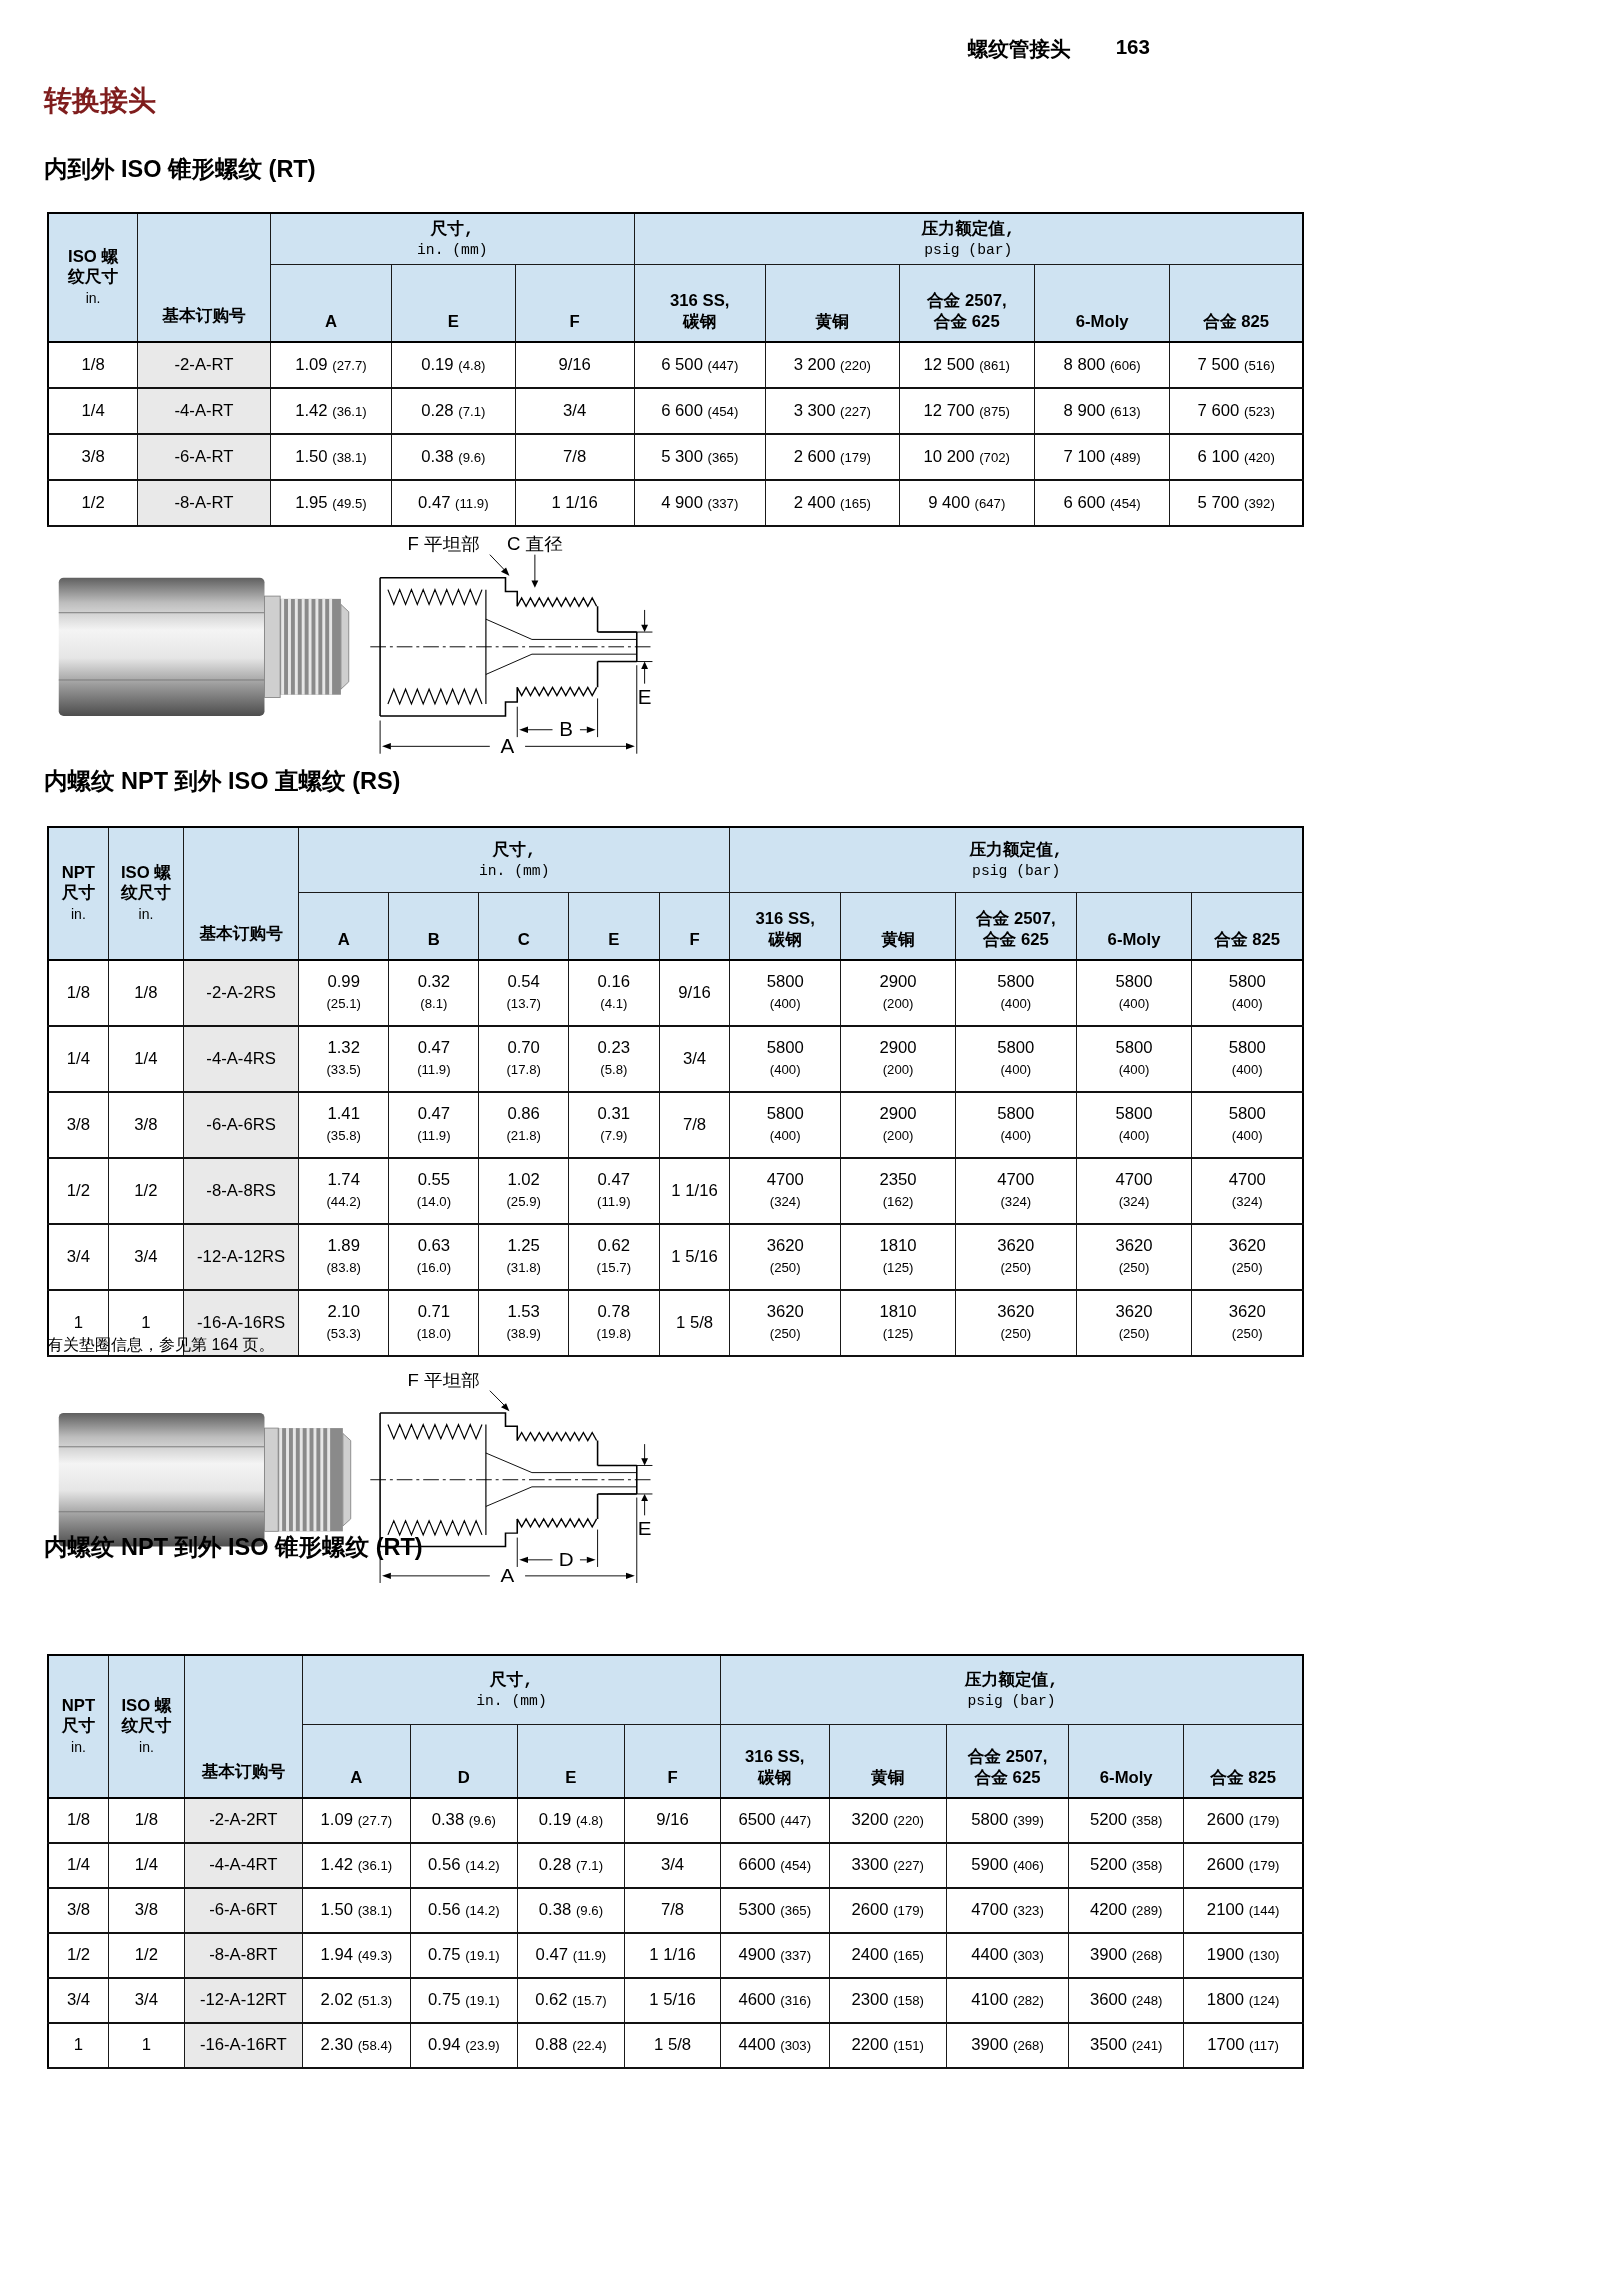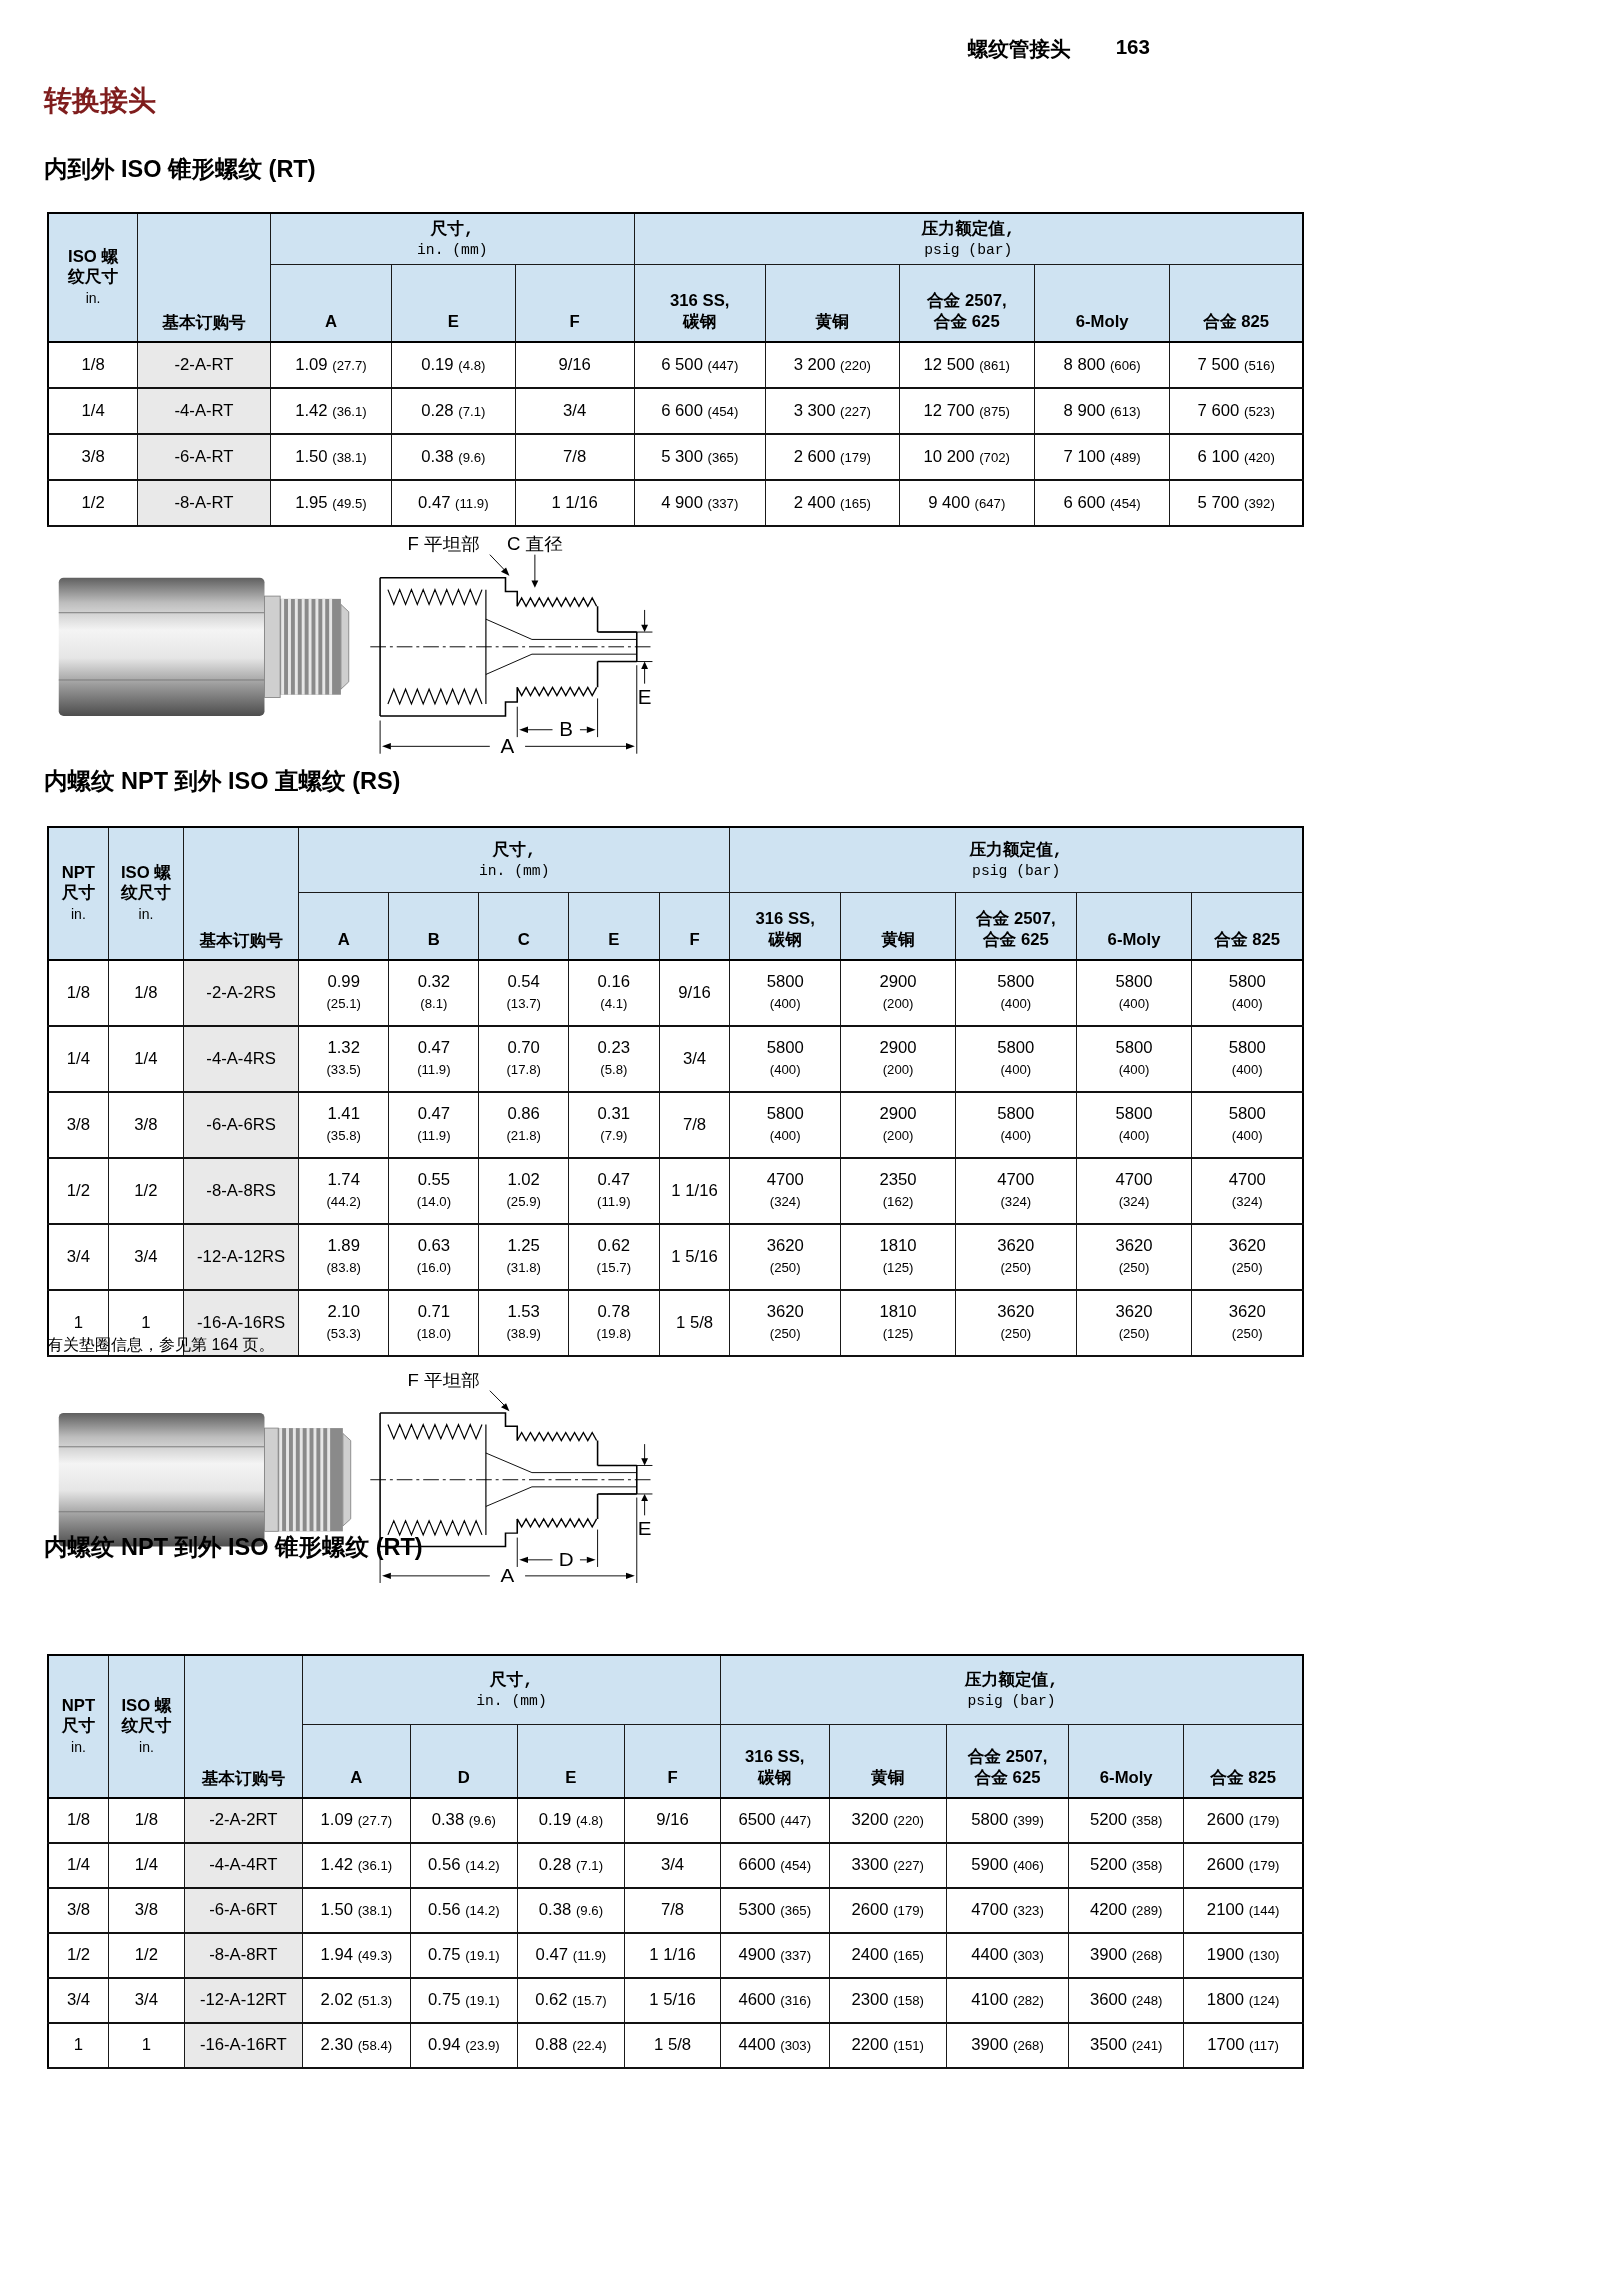--- a/index.html
+++ b/index.html
@@ -12,21 +12,21 @@
   #sec1{top:153px;} #sec2{top:765px;} #sec3{top:1531px;}
   .twrap{position:absolute;left:47px;}
   #tw0{top:212px;} #tw1{top:826px;} #tw2{top:1654px;}
   table.cat{border-collapse:collapse;border:2.5px solid #000;table-layout:fixed;background:#fff;}
   .cat th,.cat td{border:1px solid #1a1a1a;text-align:center;vertical-align:middle;
        padding:2px 2.9px;line-height:1.22;overflow:hidden;}
   .cat thead th{background:#cfe3f2;font-weight:bold;font-size:16.7px;}
   .cat thead th.g{vertical-align:middle;padding-top:4.9px;font-family:Liberation Mono, monospace;}
   .cat thead tr.sub th{vertical-align:bottom;padding-bottom:8.8px;border-bottom:2.9px solid #000;}
   .cat thead th.fx{vertical-align:middle;border-bottom:2.9px solid #000;}
-  .cat thead th.fx.bot{vertical-align:bottom;padding-bottom:7px;}
+  .cat thead th.fx.bot{vertical-align:bottom;padding-bottom:14px;}
   .cat tbody td{font-size:16.7px;border-top:2px solid #111;border-bottom:2px solid #111;}
   .cat td.part{background:#e9e9e9;}
   .pr{font-size:13.2px;}
   .gs{font-weight:normal;font-size:14.7px;}
   .unit{font-weight:normal;font-size:14px;}
   .tbl0 thead tr.grp th{height:43px;} .tbl0 thead tr.sub th{height:65px;} .tbl0 tbody td{height:40px;}
   .tbl1 thead tr.grp th{height:57px;} .tbl1 thead tr.sub th{height:55px;} .tbl1 tbody td{height:60px;}
   .tbl2 thead tr.grp th{height:61px;} .tbl2 thead tr.sub th{height:61px;} .tbl2 tbody td{height:39px;}
   .note{position:absolute;left:47px;top:1335px;font-size:16px;}
   .diagram{position:absolute;left:47px;}

